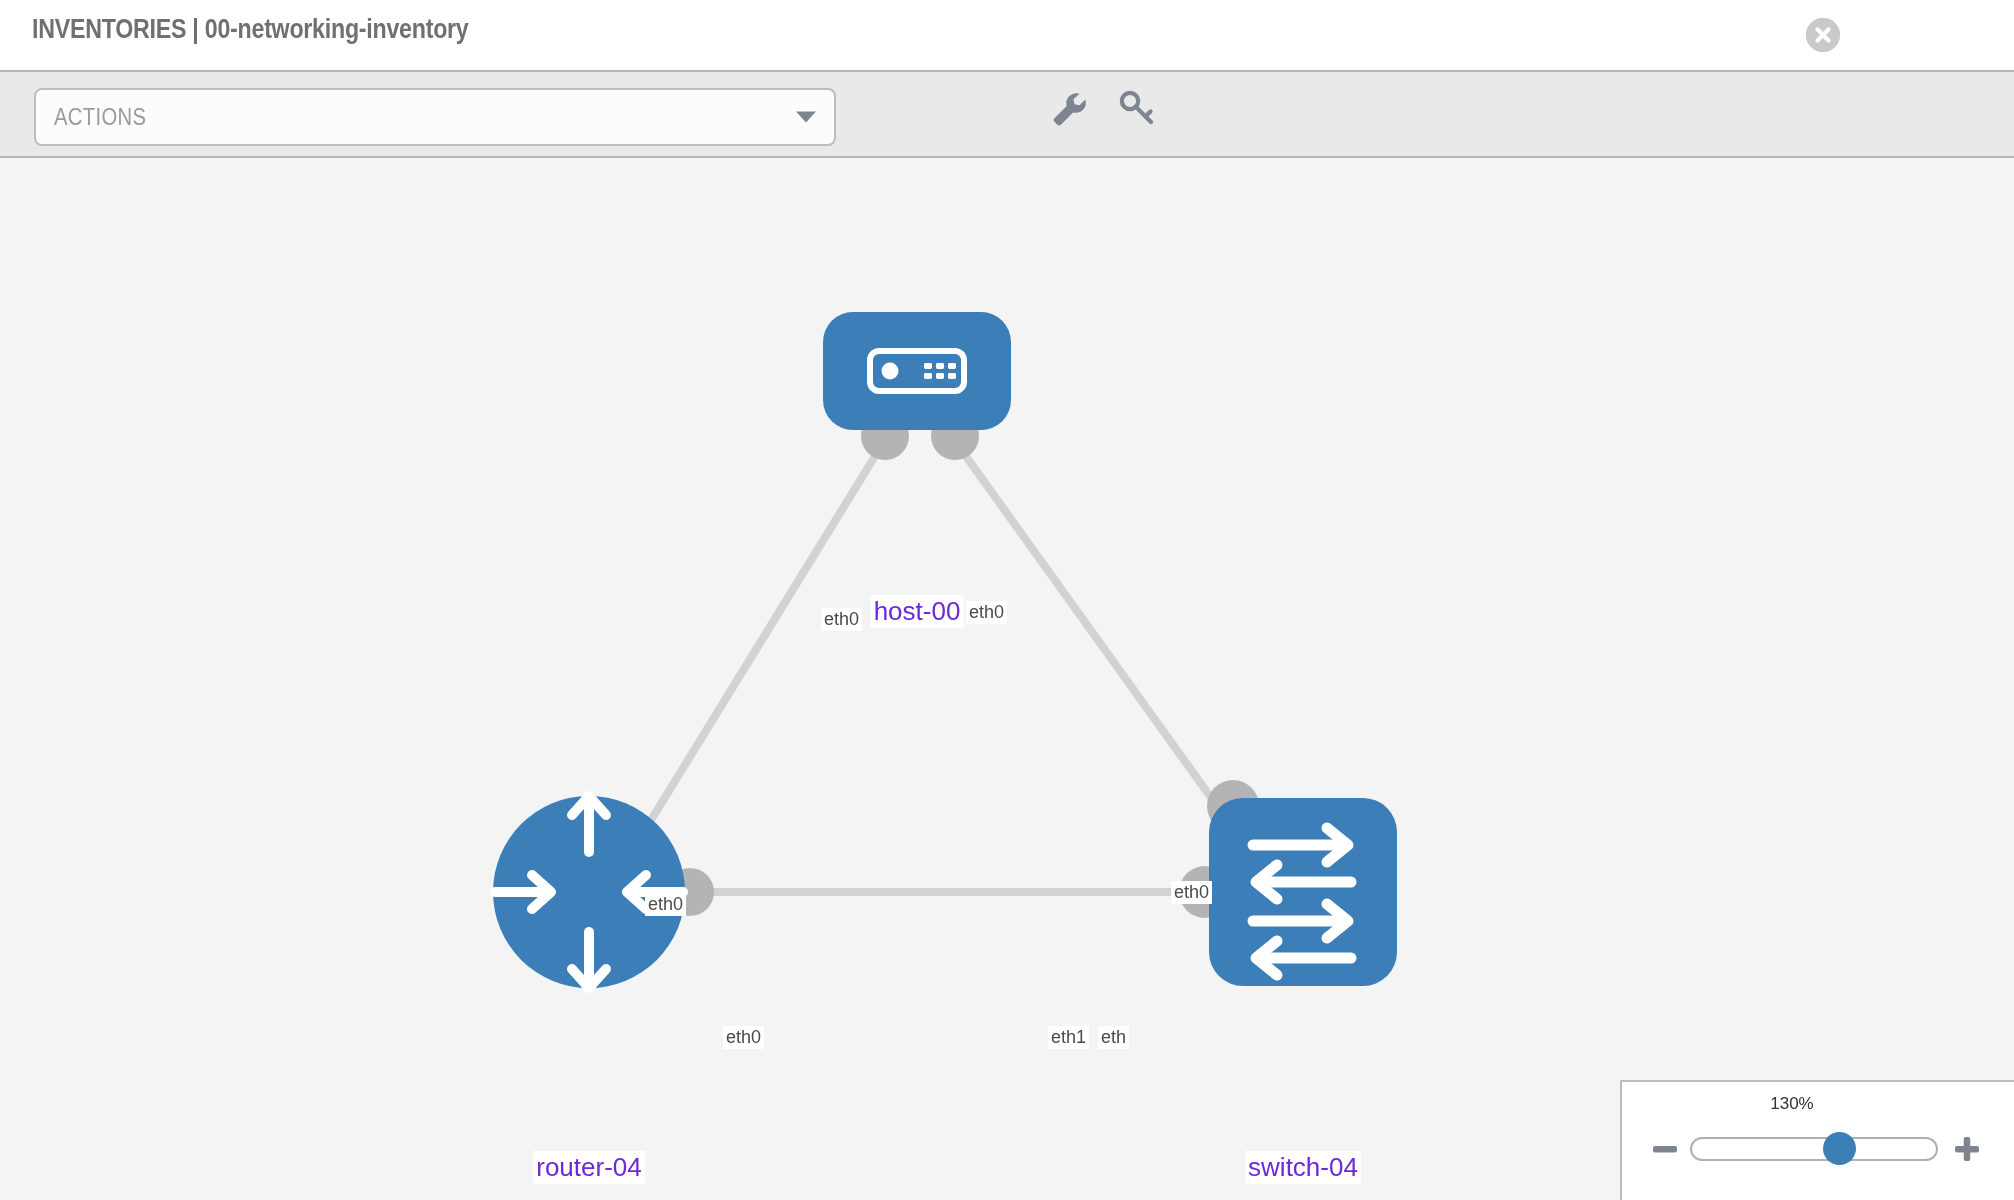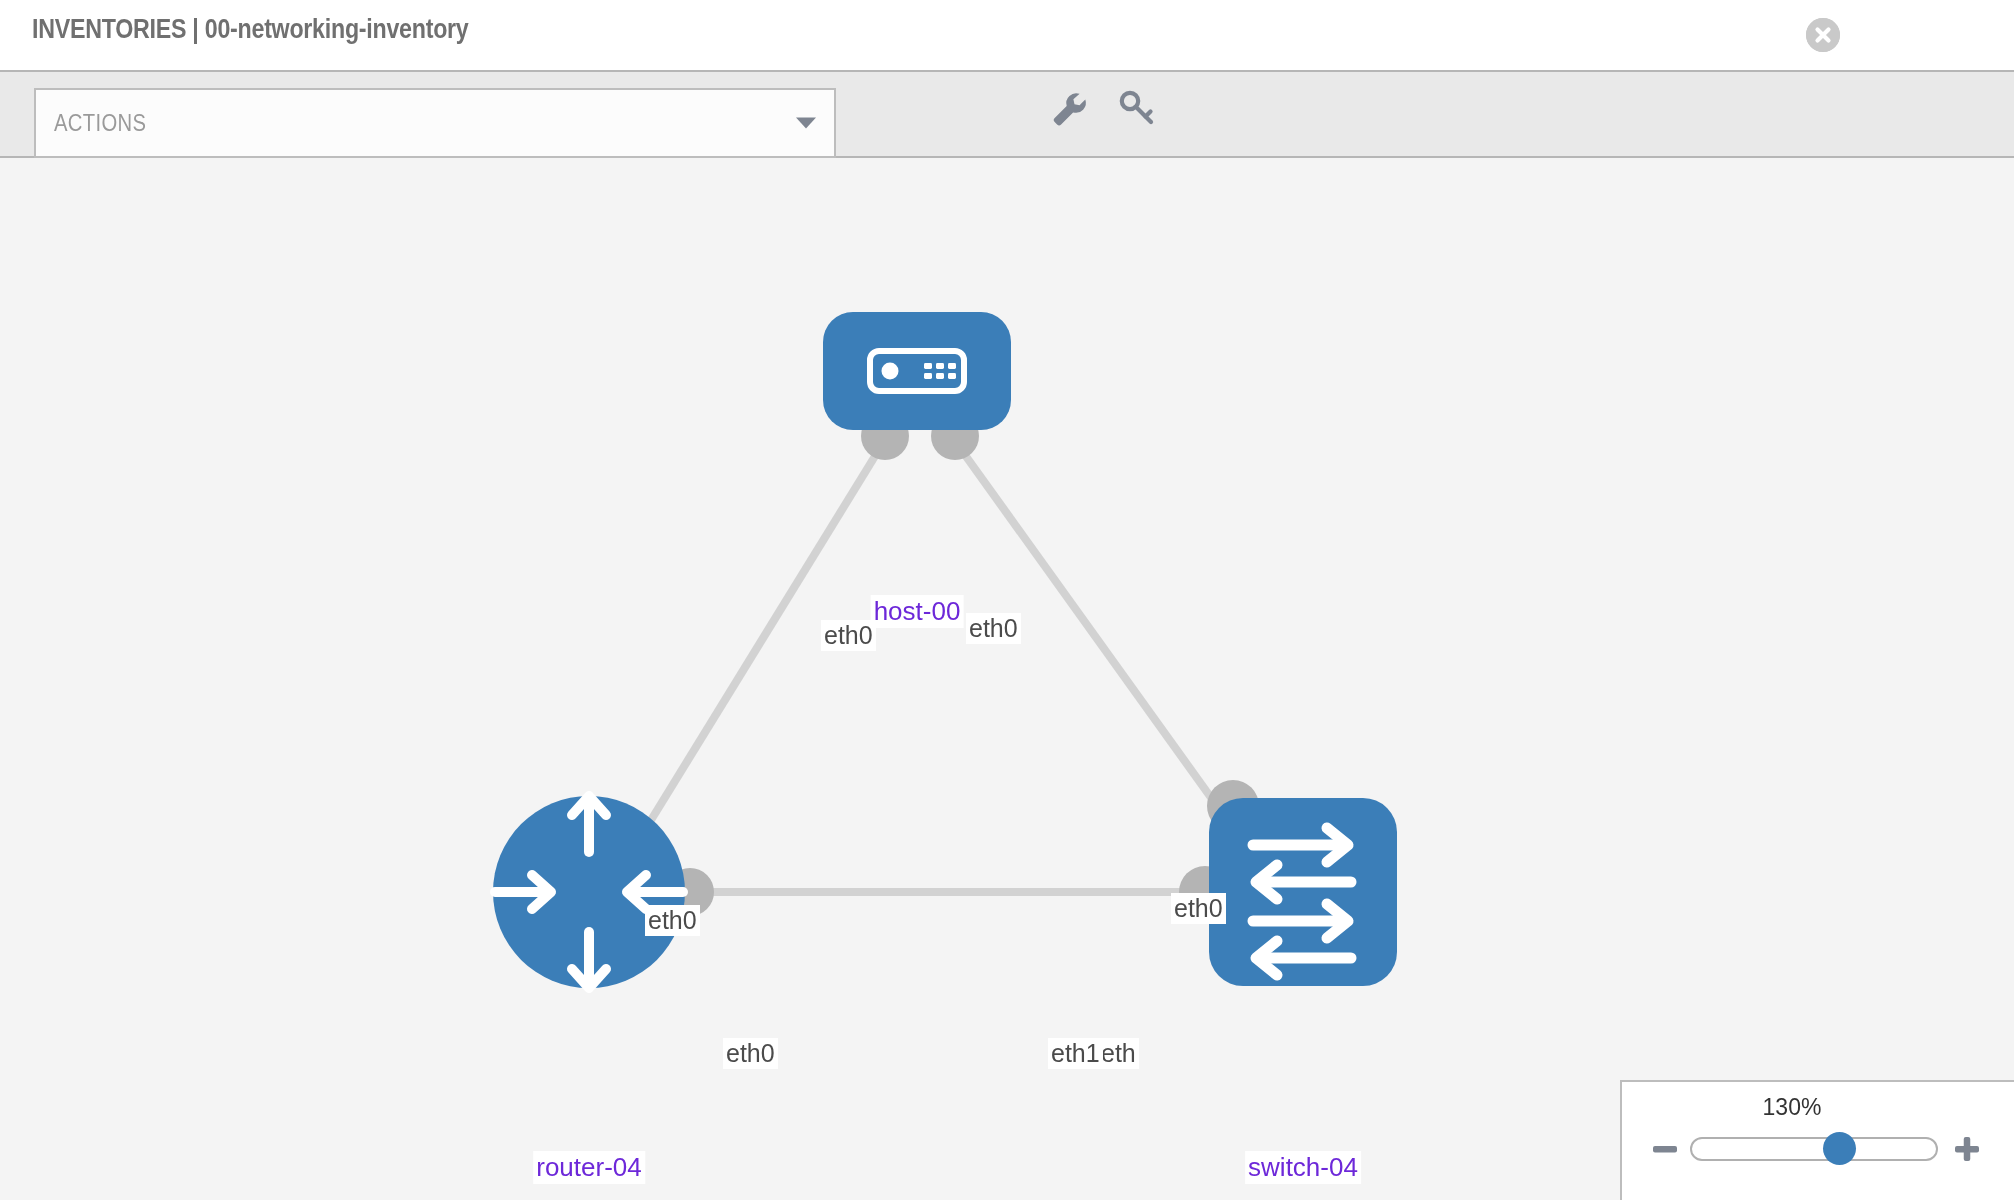--- a/index.html
+++ b/index.html
@@ -51,22 +51,22 @@
     left: 0; top: 70px;
     width: 2014px; height: 88px;
     background: #e9e9e9;
     border-top: 2px solid #b6b6b6;
     border-bottom: 2px solid #b6b6b6;
   }
   .select-box {
     position: absolute;
     background: #fcfcfc;
     border: 2px solid #bdbdbd;
-    border-radius: 0;
-    height: 70px;
+    border-radius: 8px;
+    height: 58px;
   }
   .actions-select { left: 34px; top: 16px; width: 802px; }
   .search-select  { left: 1180px; top: 16px; width: 788px; }
   .select-label {
     position: absolute;
     left: 18px; top: 50%;
     transform: translateY(-50%) scaleX(0.88);
     transform-origin: left center;
     font-size: 23px;
     color: #9a9a9a;
@@ -111,41 +111,40 @@
     color: #6d28d9;
     font-size: 26px;
     padding: 1px 3px;
     white-space: nowrap;
     transform: translateX(-50%);
   }
   .iface-label {
     position: absolute;
     background: #ffffff;
     color: #4b4b4b;
-    font-size: 25px;
+    font-size: 18px;
     padding: 1px 3px;
     white-space: nowrap;
-    margin-top: 12px;
   }
 
   
   .zoom-panel {
     position: absolute;
     left: 1620px; top: 1080px;
     width: 394px; height: 120px;
     background: #ffffff;
     border-top: 2px solid #bdbdbd;
     border-left: 2px solid #bdbdbd;
   }
   .zoom-value {
     position: absolute;
     left: 0; top: 12px;
     width: 340px;
     text-align: center;
-    font-size: 23px;
+    font-size: 17px;
     color: #333333;
   }
   .zoom-minus, .zoom-plus {
     position: absolute;
     top: 52px;
     width: 30px; height: 30px;
     cursor: pointer;
   }
   .zoom-minus { left: 28px; }
   .zoom-plus  { left: 330px; }

